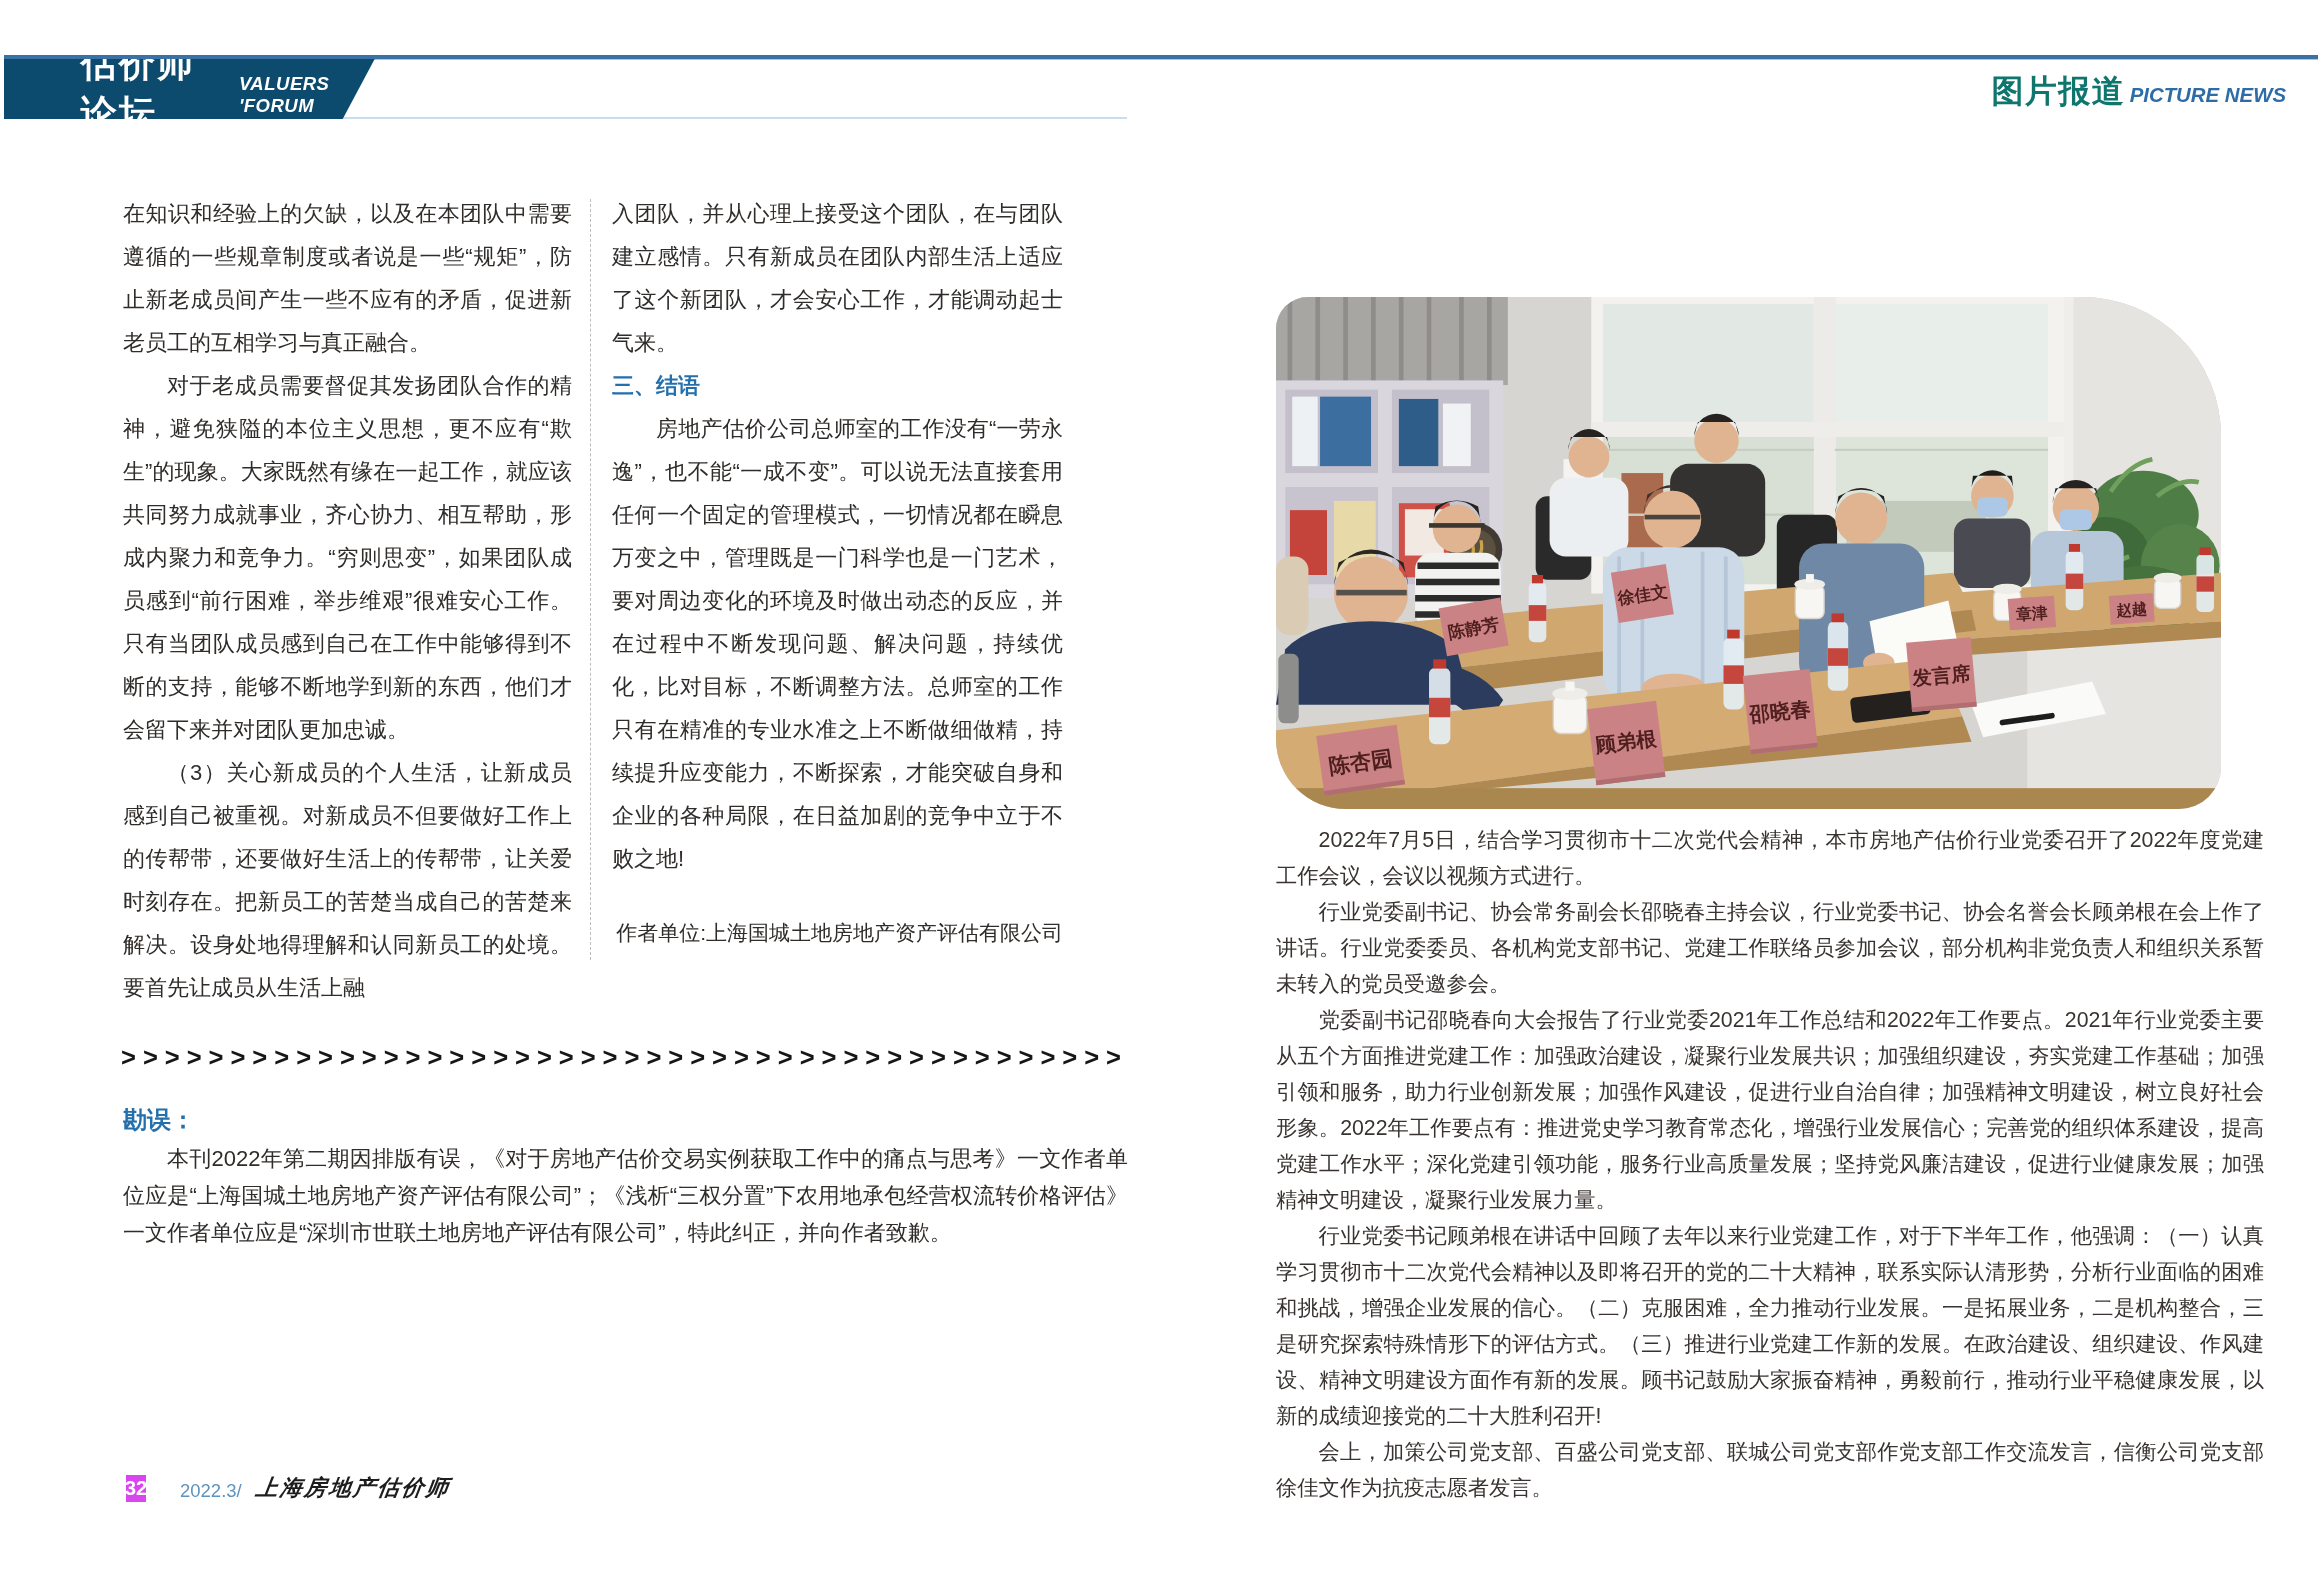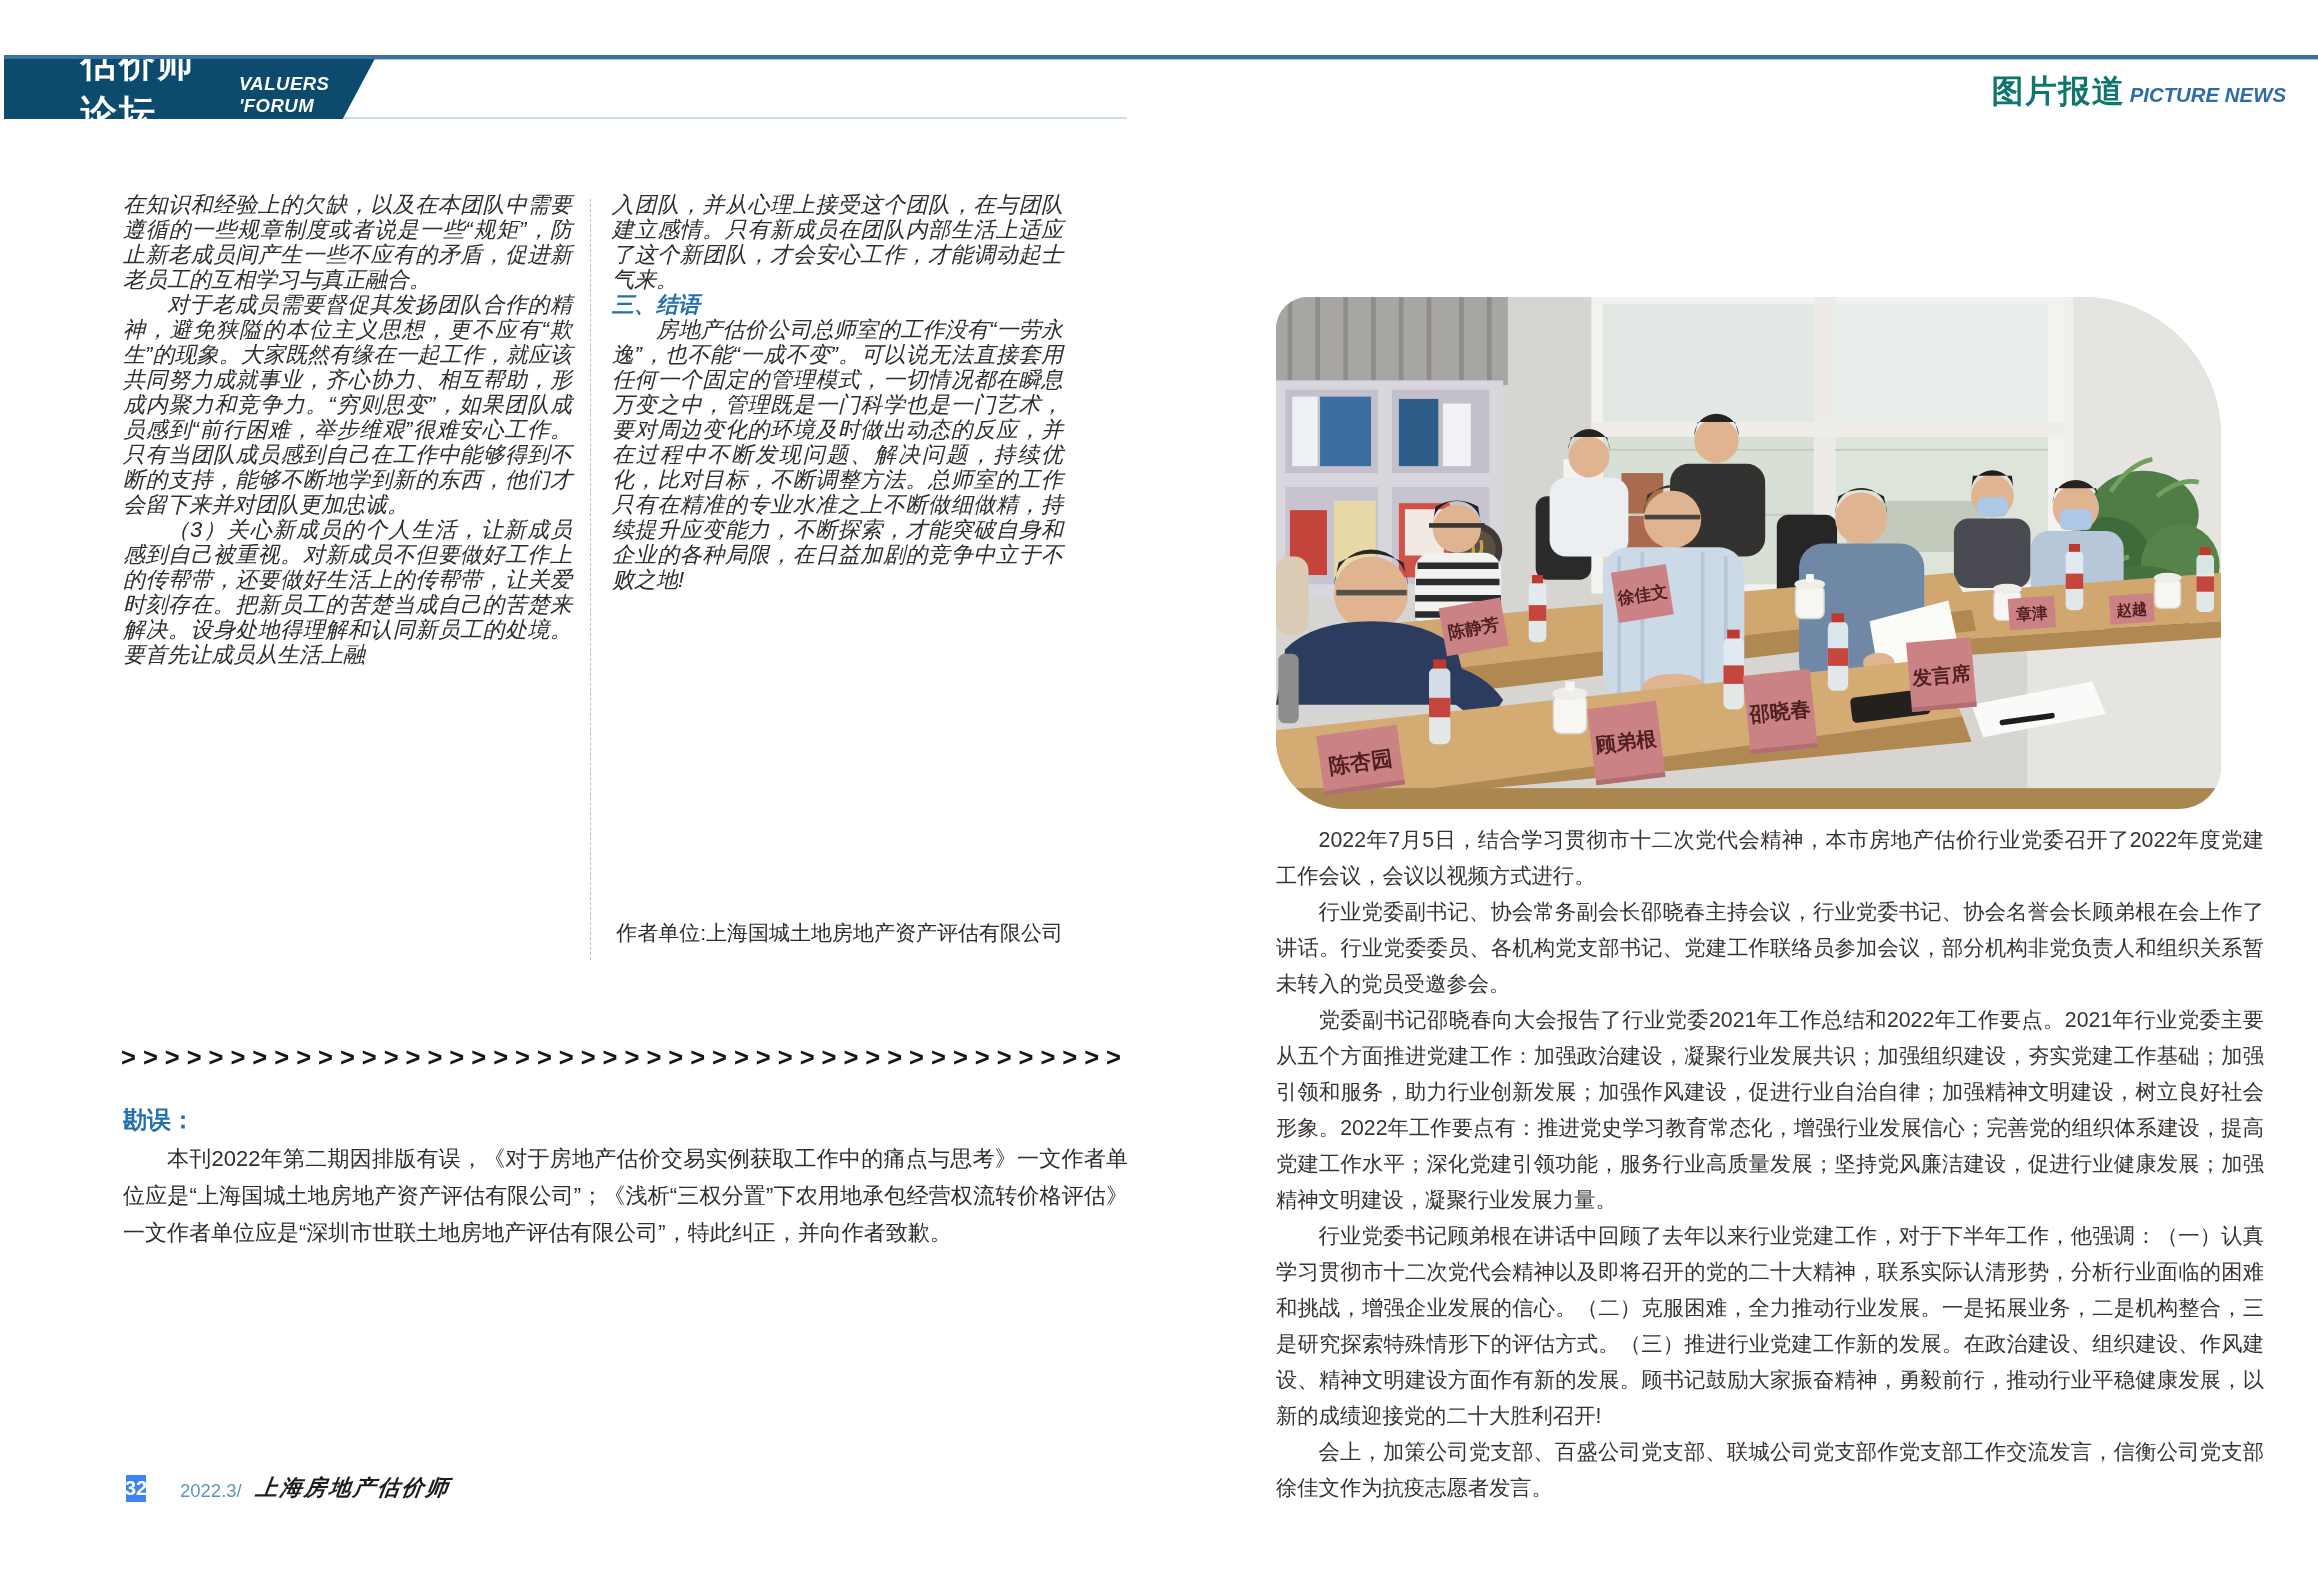--- a/index.html
+++ b/index.html
@@ -12,36 +12,36 @@
   .band{position:absolute;left:3.7px;top:59px;width:371px;height:60px;background:#0c4a6e;
         clip-path:polygon(0 0,100% 0,calc(100% - 32px) 100%,0 100%);
         display:flex;align-items:center;padding-left:77px;box-sizing:border-box;}
   .band .cn{color:#fff;font-size:36px;font-weight:bold;letter-spacing:2.3px;}
   .band .en{color:#fff;font-size:18.5px;font-weight:bold;font-style:italic;margin-left:6.5px;margin-top:12px;letter-spacing:0.5px;}
   
   .hdr-right{position:absolute;top:70px;right:48px;display:flex;align-items:baseline;}
   .hdr-right .cn{color:#0f766e;font-size:32px;font-weight:bold;letter-spacing:1.4px;}
   .hdr-right .en{color:#2d6ca6;font-size:20.4px;font-weight:bold;font-style:italic;margin-left:4.6px;}
   
-  .col{position:absolute;top:192px;font-size:22px;line-height:25px;text-align:justify;font-style:italic;}
+  .col{position:absolute;top:192px;font-size:22px;line-height:43px;text-align:justify;}
   .col1{left:123px;width:449px;}
   .col2{left:612px;width:451px;}
   .col p{margin:0;}
   .col p.ind{text-indent:2em;}
   .col-div{position:absolute;left:590px;top:199px;height:761px;border-left:1.4px dashed #bdbdbd;}
   .h-blue{color:#2470ad;font-weight:bold;}
   .author{position:absolute;left:612px;top:919px;width:451px;text-align:right;font-size:21px;color:#2f2c2a;}
   
   .chevrons{position:absolute;left:121px;top:1043px;width:1020px;font-size:25.5px;font-weight:bold;
             letter-spacing:7px;color:#161616;white-space:nowrap;}
   .errata-h{position:absolute;left:123px;top:1104px;font-size:24px;font-weight:bold;color:#2470ad;}
   .errata-b{position:absolute;left:123px;top:1140px;width:1005px;font-size:22px;line-height:37px;
             text-align:justify;text-indent:2em;color:#2f2c2a;}
   
-  .pageno{position:absolute;left:126px;top:1475px;width:20px;height:27px;background:#3b82f6;color:#fff;
+  .pageno{position:absolute;left:126px;top:1475px;width:20px;height:27px;background:#d946ef;color:#fff;
           font-size:20.4px;font-weight:bold;display:flex;align-items:center;justify-content:center;}
   .issue{position:absolute;left:180px;top:1480px;font-size:18.5px;color:#5e93c0;}
   .journal{position:absolute;left:256px;top:1473px;font-size:22px;font-style:italic;color:#1d1d1d;
            font-family:"Liberation Serif","DejaVu Serif",serif;transform:skewX(-8deg);letter-spacing:2.3px;font-weight:bold;}
   
   .banner{position:absolute;left:1276px;top:194px;width:936px;height:82px;background:#2d6ca6;
           clip-path:polygon(0 0,100% 0,calc(100% - 22px) 100%,0 100%);display:flex;align-items:center;}
   .banner span{color:#ffffff;font-size:44px;font-weight:bold;letter-spacing:0.9px;padding-left:39px;
                text-shadow:2.3px 2.3px 0 rgba(20,50,90,0.25);white-space:nowrap;}
   .photo-wrap{position:absolute;left:1276px;top:297px;width:945px;height:512px;overflow:hidden;

